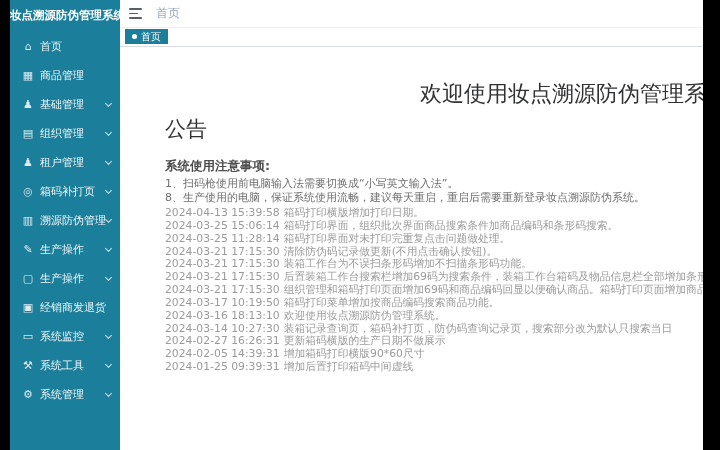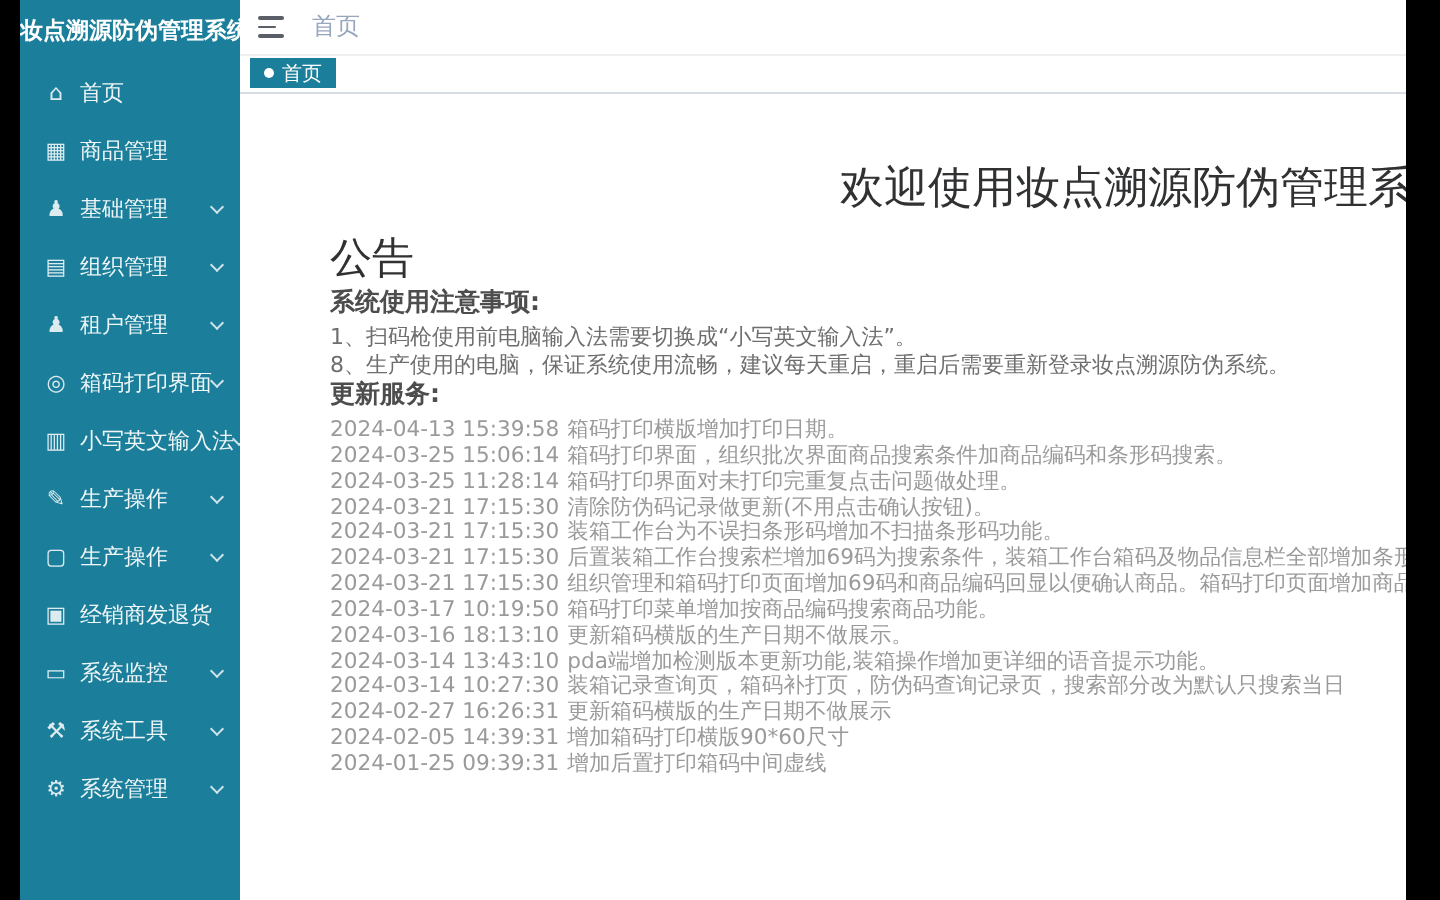--- a/index.html
+++ b/index.html
@@ -65,21 +65,21 @@
   
   .content { position: relative; flex: 1; background: #fff; overflow: hidden; }
   .page-title {
     position: absolute; left: 300px; top: 32px;
     font-size: 22px; color: #303133; white-space: nowrap;
   }
   .announce { position: absolute; left: 45px; top: 68px; right: 0; }
   .announce-title { font-size: 21px; font-weight: 400; color: #303133; }
   .section-heading {
     font-size: 12.5px; font-weight: bold; color: #4d4d4d;
-    margin-bottom: 2px; white-space: nowrap;
+    margin-top: 15px; margin-bottom: 2px; white-space: nowrap;
   }
   .notice-line {
     font-size: 11px; color: #6e6e6e; line-height: 13.5px; white-space: nowrap;
   }
   .updates { margin-top: 3px; }
   .update-line {
     font-size: 10.8px; color: #9a9a9a; line-height: 12.85px; white-space: nowrap;
   }
   .update-line .u-time { margin-right: 4px; }
 </style>
@@ -115,27 +115,27 @@
       </div>
 
       <div class="menu-item">
         <span class="mi-icon">♟</span>
         <span>租户管理</span>
         <span class="chevron"></span>
       </div>
 
       <div class="menu-item">
         <span class="mi-icon">◎</span>
-        <span>箱码打印界面</span>
+        <span>箱码补打页</span>
         <span class="chevron"></span>
       </div>
 
       <div class="menu-item">
         <span class="mi-icon">▥</span>
-        <span>小写英文输入法</span>
+        <span>溯源防伪管理</span>
         <span class="chevron"></span>
       </div>
 
       <div class="menu-item">
         <span class="mi-icon">✎</span>
         <span>生产操作</span>
         <span class="chevron"></span>
       </div>
 
       <div class="menu-item">
@@ -191,32 +191,30 @@
     <div class="content">
       <div class="page-title">欢迎使用妆点溯源防伪管理系统</div>
 
       <div class="announce">
         <div class="announce-title">公告</div>
 
         <div class="section-heading">系统使用注意事项:</div>
         <div class="notice-line">1、扫码枪使用前电脑输入法需要切换成“小写英文输入法”。</div>
         <div class="notice-line">8、生产使用的电脑，保证系统使用流畅，建议每天重启，重启后需要重新登录妆点溯源防伪系统。</div>
 
-        <div class="section-heading">更新服务:</div>
         <div class="updates">
           <div class="update-line"><span class="u-time">2024-04-13 15:39:58</span><span>箱码打印横版增加打印日期。</span></div>
           <div class="update-line"><span class="u-time">2024-03-25 15:06:14</span><span>箱码打印界面，组织批次界面商品搜索条件加商品编码和条形码搜索。</span></div>
           <div class="update-line"><span class="u-time">2024-03-25 11:28:14</span><span>箱码打印界面对未打印完重复点击问题做处理。</span></div>
           <div class="update-line"><span class="u-time">2024-03-21 17:15:30</span><span>清除防伪码记录做更新(不用点击确认按钮)。</span></div>
           <div class="update-line"><span class="u-time">2024-03-21 17:15:30</span><span>装箱工作台为不误扫条形码增加不扫描条形码功能。</span></div>
           <div class="update-line"><span class="u-time">2024-03-21 17:15:30</span><span>后置装箱工作台搜索栏增加69码为搜索条件，装箱工作台箱码及物品信息栏全部增加条形码显示以便确认商品。</span></div>
           <div class="update-line"><span class="u-time">2024-03-21 17:15:30</span><span>组织管理和箱码打印页面增加69码和商品编码回显以便确认商品。箱码打印页面增加商品搜索。</span></div>
           <div class="update-line"><span class="u-time">2024-03-17 10:19:50</span><span>箱码打印菜单增加按商品编码搜索商品功能。</span></div>
-          <div class="update-line"><span class="u-time">2024-03-16 18:13:10</span><span>更新箱码横版的生产日期不做展示。</span></div>
-          <div class="update-line"><span class="u-time">2024-03-14 13:43:10</span><span>pda端增加检测版本更新功能,装箱操作增加更详细的语音提示功能。</span></div>
+          <div class="update-line"><span class="u-time">2024-03-16 18:13:10</span><span>欢迎使用妆点溯源防伪管理系统。</span></div>
           <div class="update-line"><span class="u-time">2024-03-14 10:27:30</span><span>装箱记录查询页，箱码补打页，防伪码查询记录页，搜索部分改为默认只搜索当日</span></div>
           <div class="update-line"><span class="u-time">2024-02-27 16:26:31</span><span>更新箱码横版的生产日期不做展示</span></div>
           <div class="update-line"><span class="u-time">2024-02-05 14:39:31</span><span>增加箱码打印横版90*60尺寸</span></div>
           <div class="update-line"><span class="u-time">2024-01-25 09:39:31</span><span>增加后置打印箱码中间虚线</span></div>
 
         </div>
       </div>
     </div>
 
   </div>

